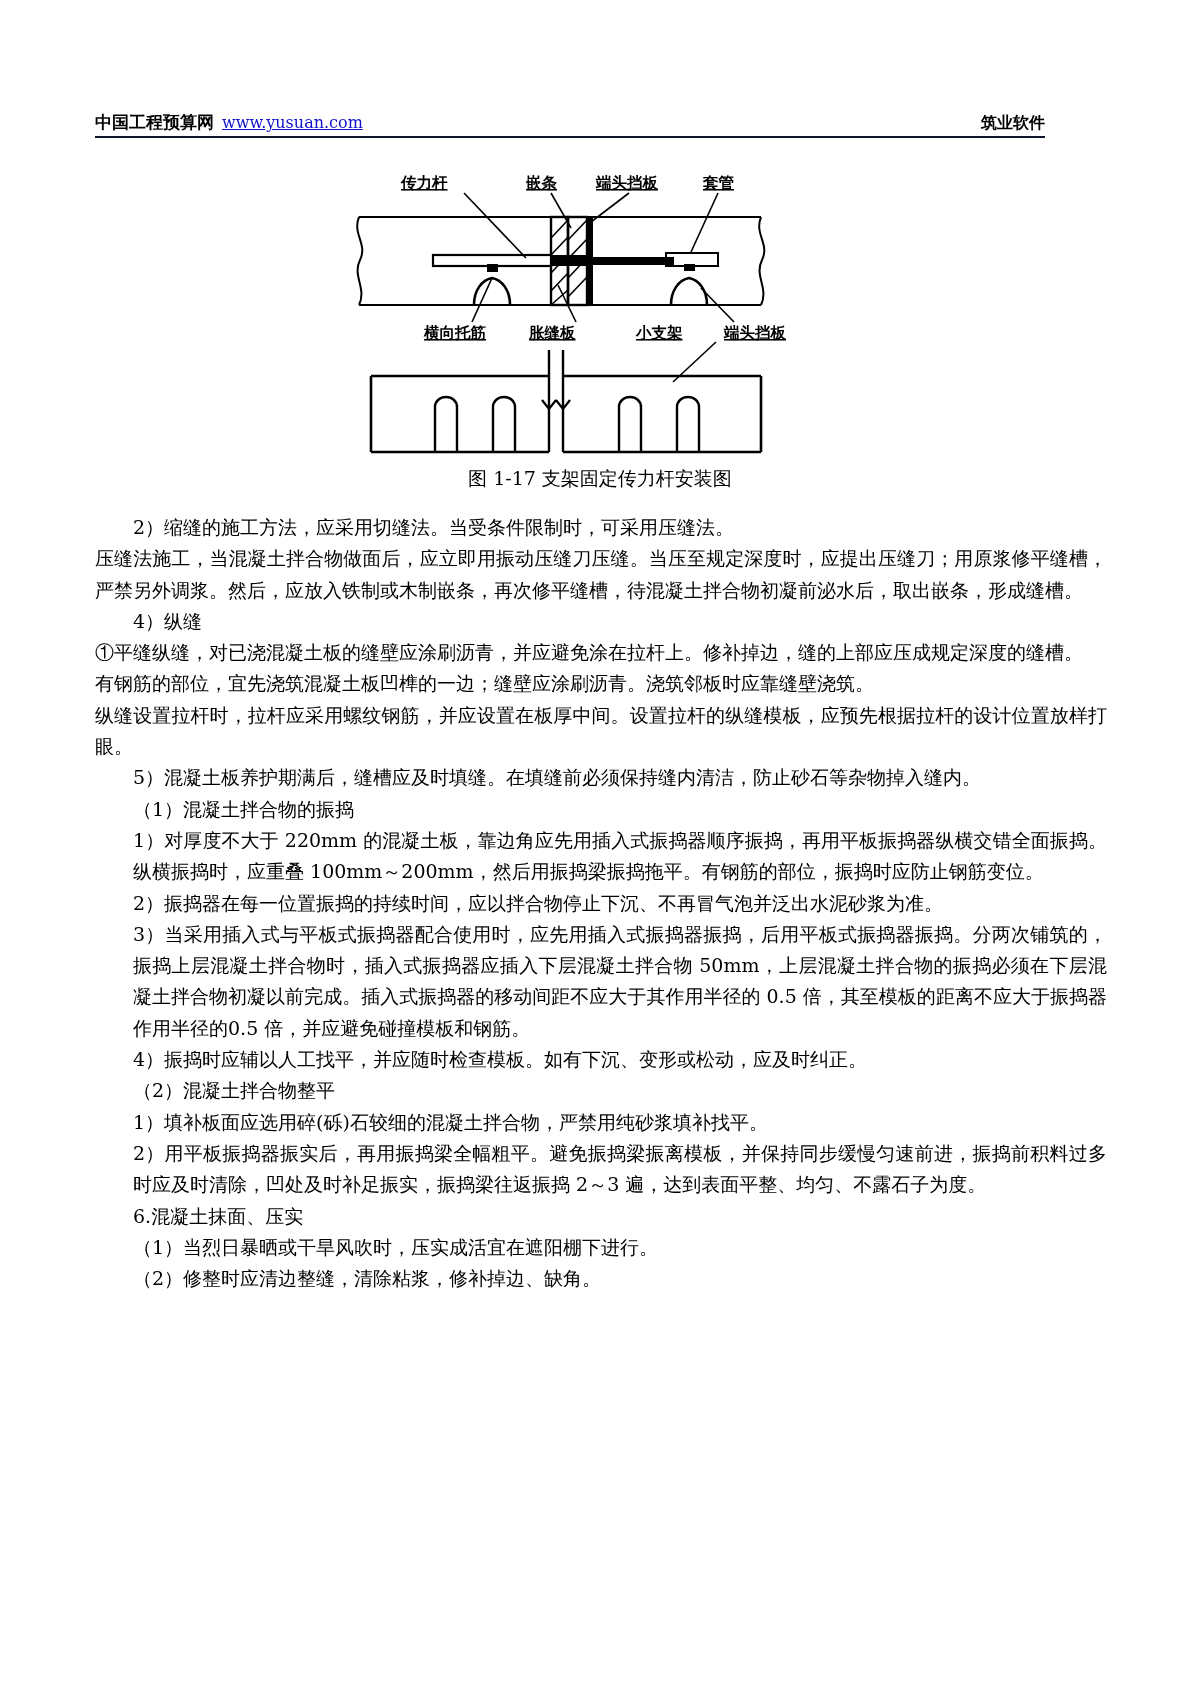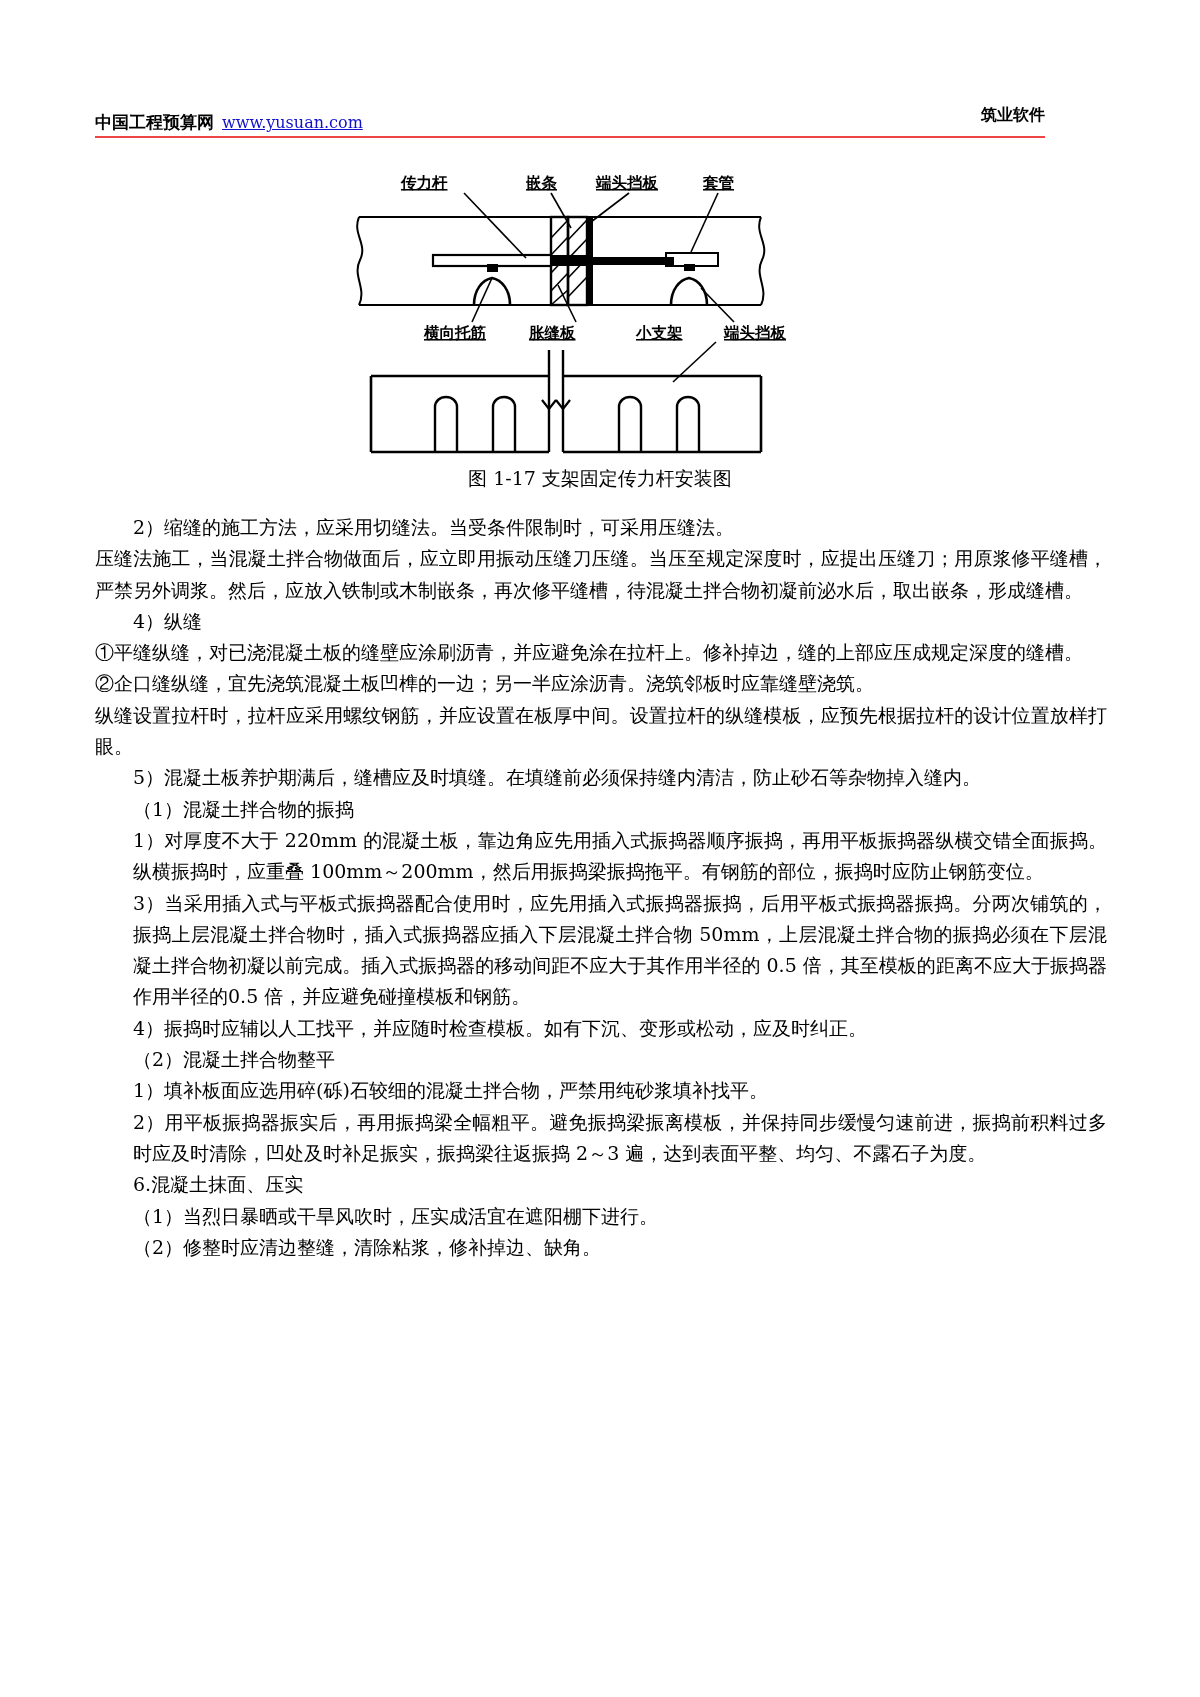--- a/index.html
+++ b/index.html
@@ -19,21 +19,21 @@
     overflow: hidden;
   }
 
   
   .header {
     position: absolute;
     left: 95px;
     top: 100px;
     width: 950px;
     height: 36px;
-    border-bottom: 2px solid #ef4444;
+    border-bottom: 2px solid #0f172a;
     display: flex;
     align-items: flex-end;
     justify-content: space-between;
   }
   .header-left {
     display: flex;
     align-items: baseline;
     gap: 8px;
     padding-bottom: 2px;
   }
@@ -47,21 +47,21 @@
     font-family: "DejaVu Serif", "Liberation Serif", serif;
     font-weight: normal;
     font-size: 16px;
     color: #1111cc;
     text-decoration: underline;
   }
   .header-right {
     font-family: "DejaVu Sans", "Liberation Sans", sans-serif;
     font-weight: bold;
     font-size: 16px;
-    padding-bottom: 10px;
+    padding-bottom: 2px;
   }
 
   
   .figure-wrap {
     position: absolute;
     left: 106px;
     top: 160px;
     width: 1010px;
     height: 340px;
   }
@@ -198,25 +198,26 @@
     </svg>
   </div>
 
   <div class="fig-caption">图 1-17 支架固定传力杆安装图</div>
 
   <div class="body-text">
       <p class="p-indent">2）缩缝的施工方法，应采用切缝法。当受条件限制时，可采用压缝法。</p>
       <p>压缝法施工，当混凝土拌合物做面后，应立即用振动压缝刀压缝。当压至规定深度时，应提出压缝刀；用原浆修平缝槽，严禁另外调浆。然后，应放入铁制或木制嵌条，再次修平缝槽，待混凝土拌合物初凝前泌水后，取出嵌条，形成缝槽。</p>
       <p class="p-indent">4）纵缝</p>
       <p>①平缝纵缝，对已浇混凝土板的缝壁应涂刷沥青，并应避免涂在拉杆上。修补掉边，缝的上部应压成规定深度的缝槽。</p>
-      <p>②企口缝纵缝，宜先浇筑混凝土板凹榫的一边；另一半应涂沥青。浇筑邻板时应靠缝壁浇筑。</p>
+      <p>有钢筋的部位，宜先浇筑混凝土板凹榫的一边；缝壁应涂刷沥青。浇筑邻板时应靠缝壁浇筑。</p>
       <p>纵缝设置拉杆时，拉杆应采用螺纹钢筋，并应设置在板厚中间。设置拉杆的纵缝模板，应预先根据拉杆的设计位置放样打眼。</p>
       <p class="p-indent">5）混凝土板养护期满后，缝槽应及时填缝。在填缝前必须保持缝内清洁，防止砂石等杂物掉入缝内。</p>
       <p class="p-indent">（1）混凝土拌合物的振捣</p>
       <p class="p-indent">1）对厚度不大于 220mm 的混凝土板，靠边角应先用插入式振捣器顺序振捣，再用平板振捣器纵横交错全面振捣。纵横振捣时，应重叠 100mm～200mm，然后用振捣梁振捣拖平。有钢筋的部位，振捣时应防止钢筋变位。</p>
+      <p class="p-indent">2）振捣器在每一位置振捣的持续时间，应以拌合物停止下沉、不再冒气泡并泛出水泥砂浆为准。</p>
       <p class="p-indent">3）当采用插入式与平板式振捣器配合使用时，应先用插入式振捣器振捣，后用平板式振捣器振捣。分两次铺筑的，振捣上层混凝土拌合物时，插入式振捣器应插入下层混凝土拌合物 50mm，上层混凝土拌合物的振捣必须在下层混凝土拌合物初凝以前完成。插入式振捣器的移动间距不应大于其作用半径的 0.5 倍，其至模板的距离不应大于振捣器作用半径的0.5 倍，并应避免碰撞模板和钢筋。</p>
       <p class="p-indent">4）振捣时应辅以人工找平，并应随时检查模板。如有下沉、变形或松动，应及时纠正。</p>
       <p class="p-indent">（2）混凝土拌合物整平</p>
       <p class="p-indent">1）填补板面应选用碎(砾)石较细的混凝土拌合物，严禁用纯砂浆填补找平。</p>
       <p class="p-indent">2）用平板振捣器振实后，再用振捣梁全幅粗平。避免振捣梁振离模板，并保持同步缓慢匀速前进，振捣前积料过多时应及时清除，凹处及时补足振实，振捣梁往返振捣 2～3 遍，达到表面平整、均匀、不露石子为度。</p>
       <p class="p-indent">6.混凝土抹面、压实</p>
       <p class="p-indent">（1）当烈日暴晒或干旱风吹时，压实成活宜在遮阳棚下进行。</p>
       <p class="p-indent">（2）修整时应清边整缝，清除粘浆，修补掉边、缺角。</p>
     </div>
 

